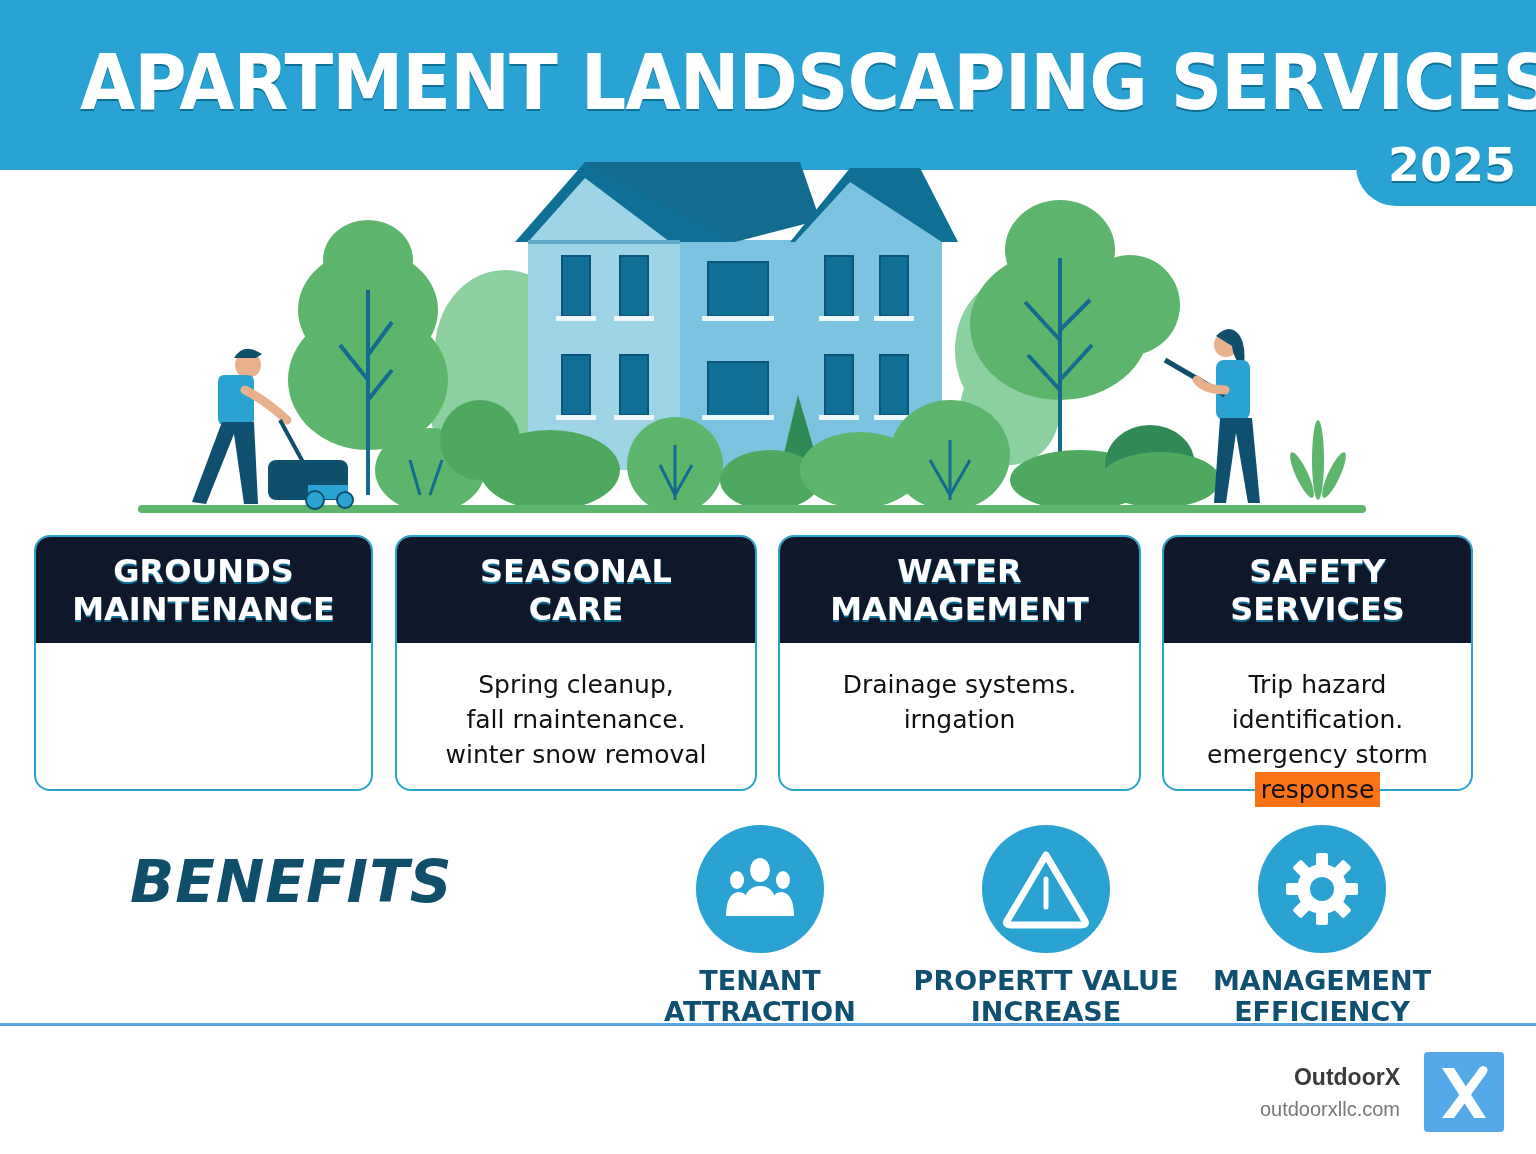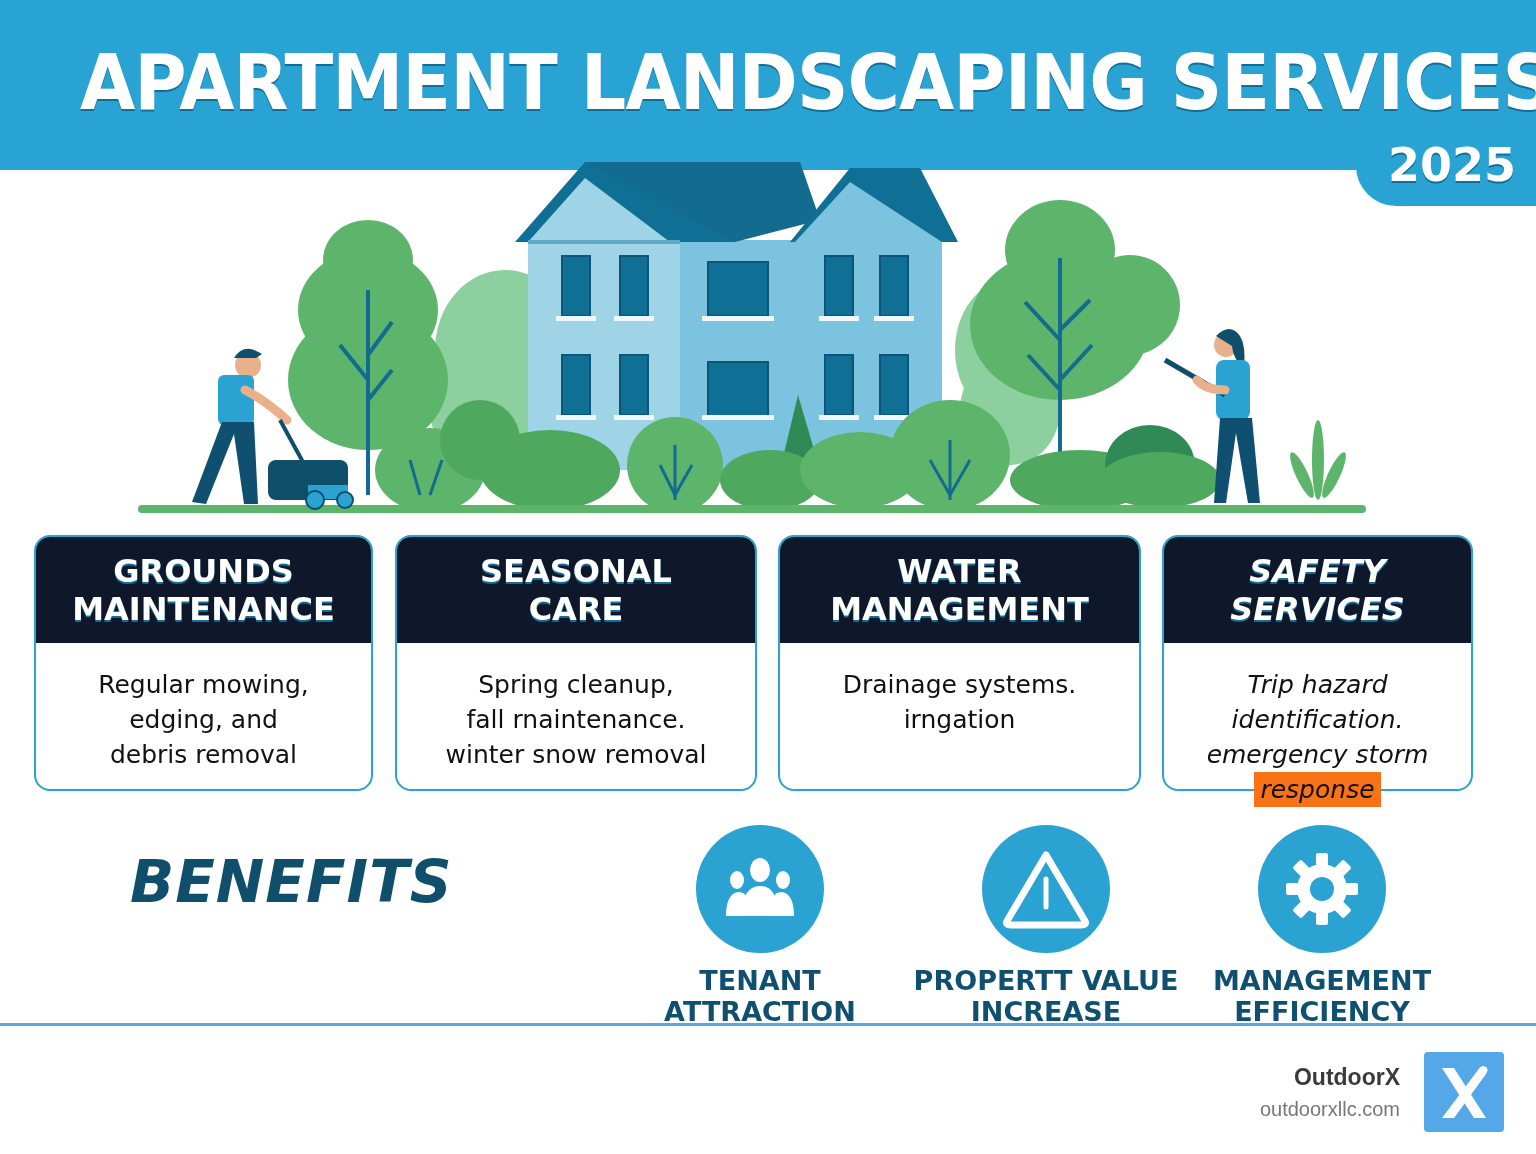--- a/index.html
+++ b/index.html
@@ -150,25 +150,20 @@
     <line x1="1095" y1="245" x2="1035" y2="210" stroke="#0f4f6b" stroke-width="5"></line>
     <path d="M1095,240 q-20,0 -28,-10" stroke="#e8b18c" stroke-width="9" fill="none" stroke-linecap="round"></path>
   </g>
 </svg>
 
 <div class="card" style="left:34px; width:339px;">
   <div class="card-head">
     <div class="card-title">GROUNDS</div>
     <div class="card-title">MAINTENANCE</div>
   </div>
-  <div class="card-body">
-    <div>Regular mowing,</div>
-    <div>edging, and</div>
-    <div>debris removal</div>
-  </div>
 </div>
 
 <div class="card" style="left:395px; width:362px;">
   <div class="card-head">
     <div class="card-title">SEASONAL</div>
     <div class="card-title">CARE</div>
   </div>
   <div class="card-body">
     <div>Spring cleanup,</div>
     <div>fall rnaintenance.</div>
@@ -180,21 +175,21 @@
   <div class="card-head">
     <div class="card-title">WATER</div>
     <div class="card-title">MANAGEMENT</div>
   </div>
   <div class="card-body">
     <div>Drainage systems.</div>
     <div>irngation</div>
   </div>
 </div>
 
-<div class="card" style="left:1162px; width:311px; overflow:visible;font-style:italic;">
+<div class="card" style="left:1162px; width:311px; overflow:visible;">
   <div class="card-head" style="border-radius:14px 14px 0 0;">
     <div class="card-title">SAFETY</div>
     <div class="card-title">SERVICES</div>
   </div>
   <div class="card-body">
     <div>Trip hazard</div>
     <div>identification.</div>
     <div>emergency storm</div>
     <div style="display:inline-block; background:#f97316; padding:0 6px;">response</div>
   </div>

